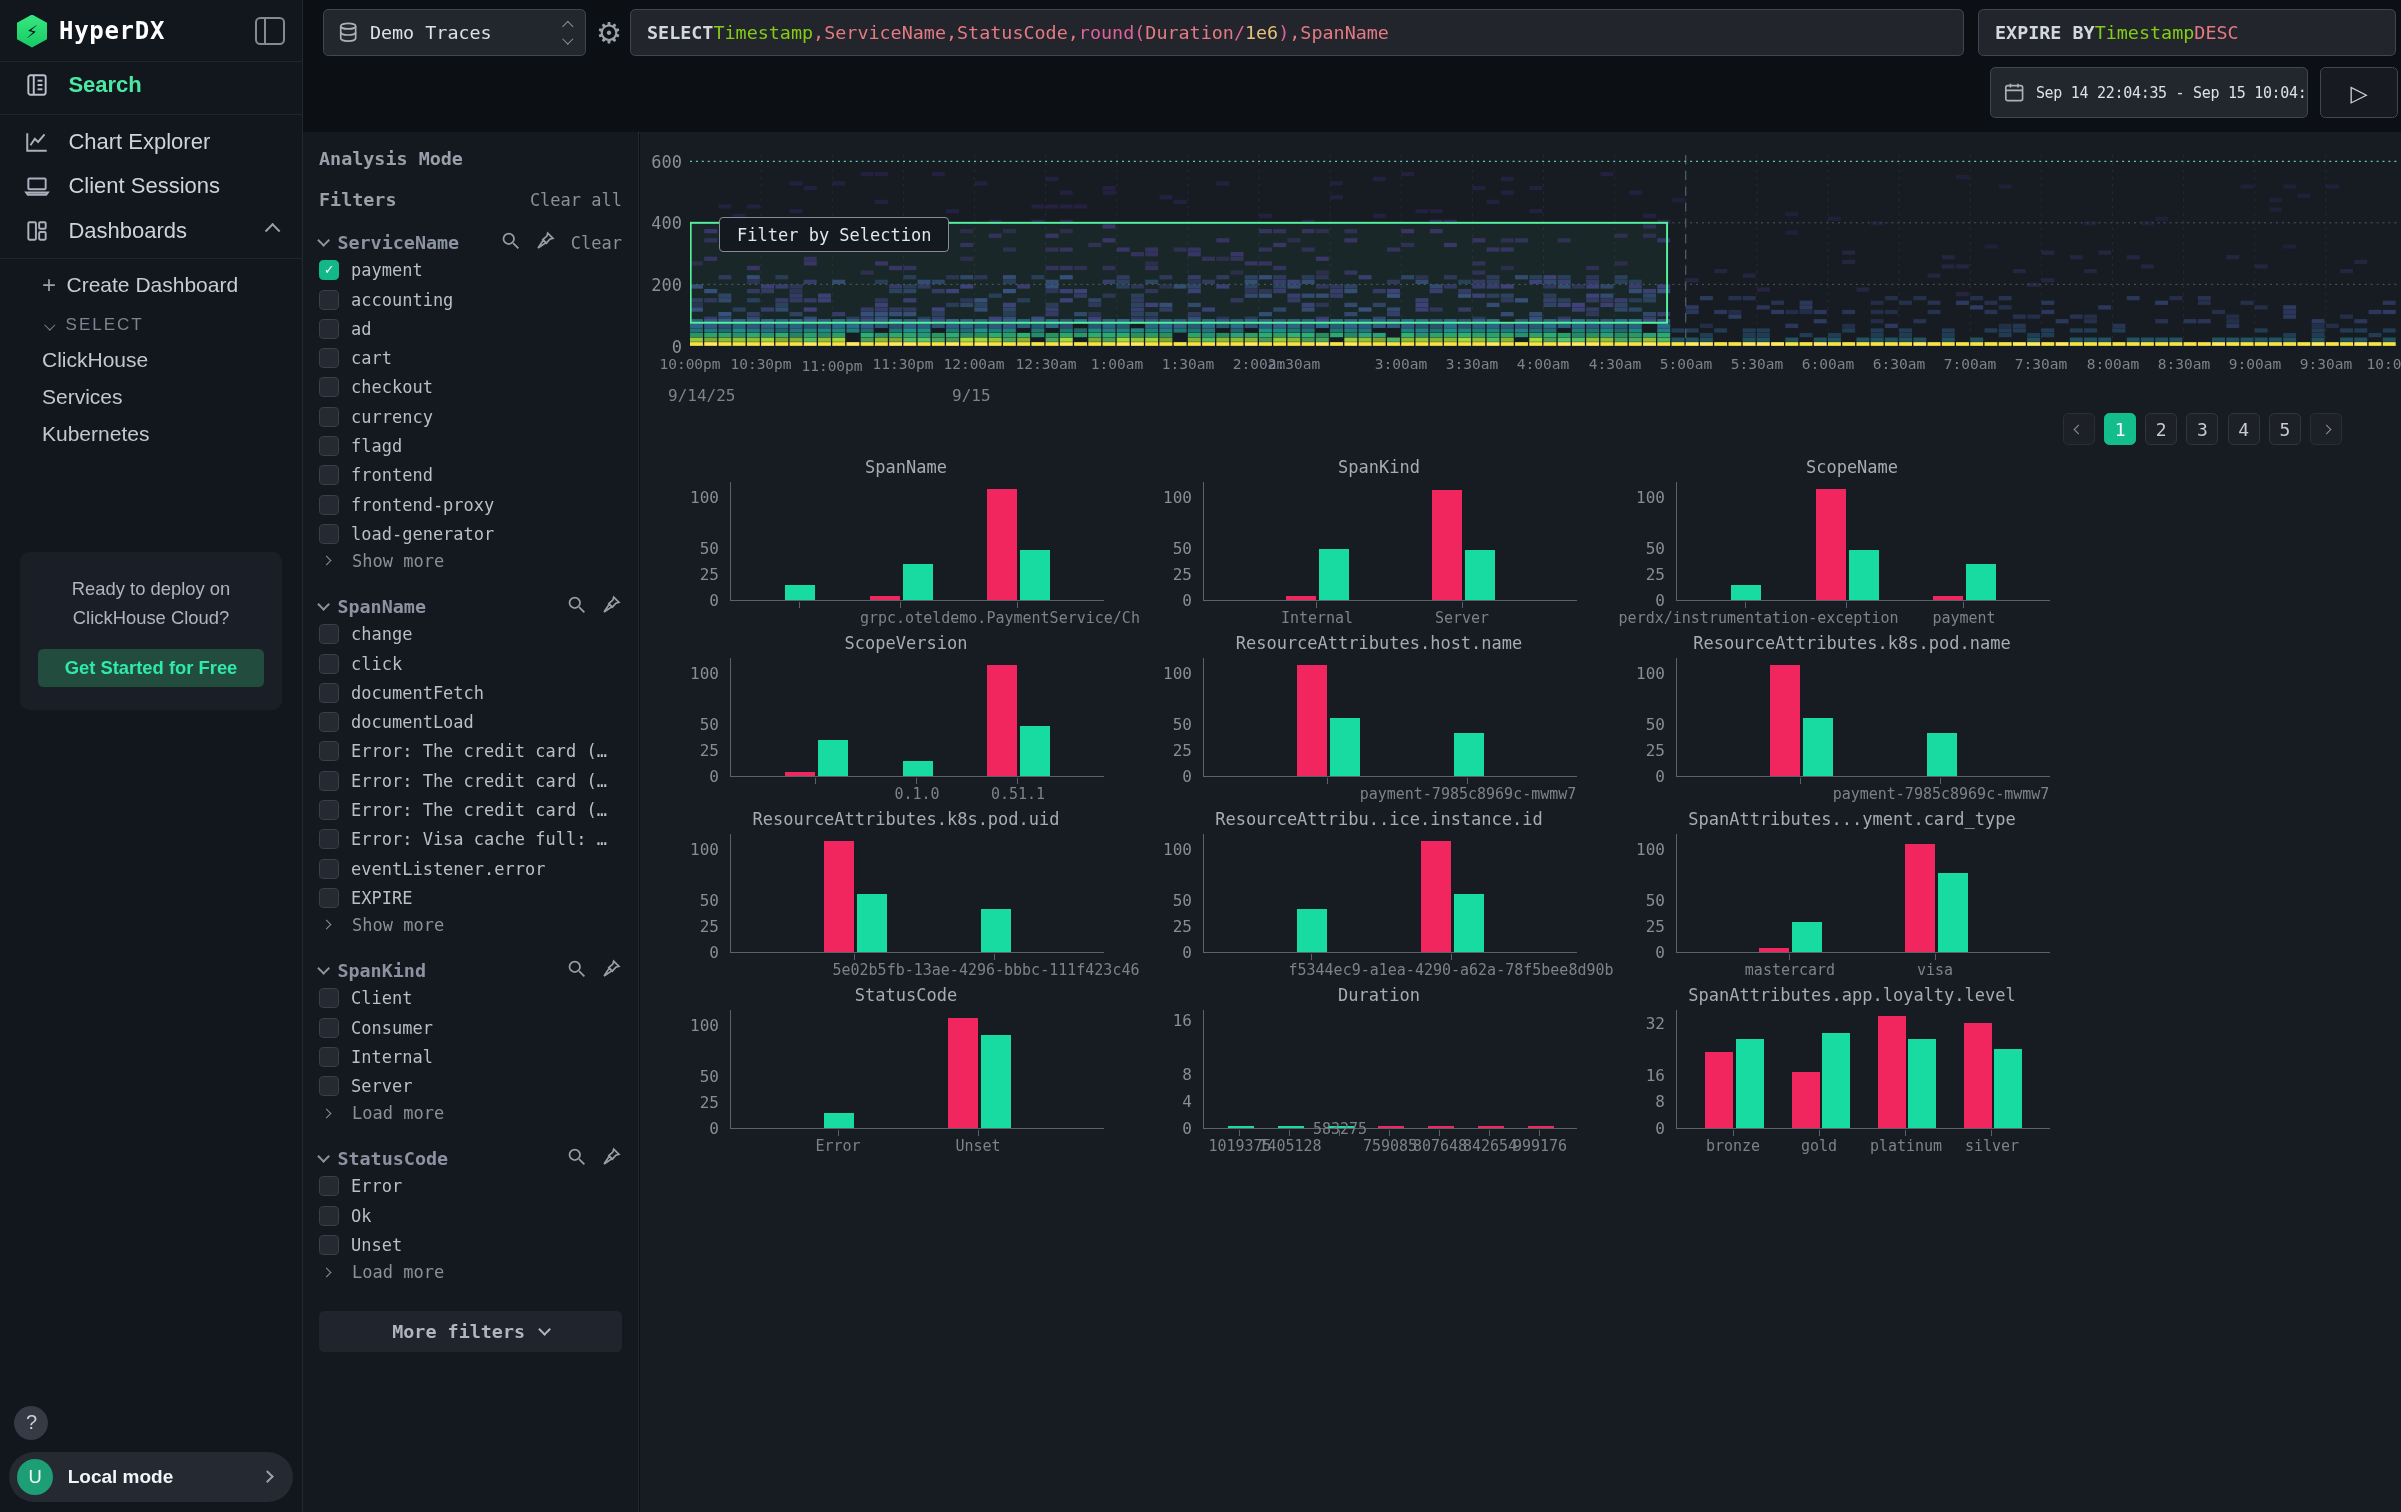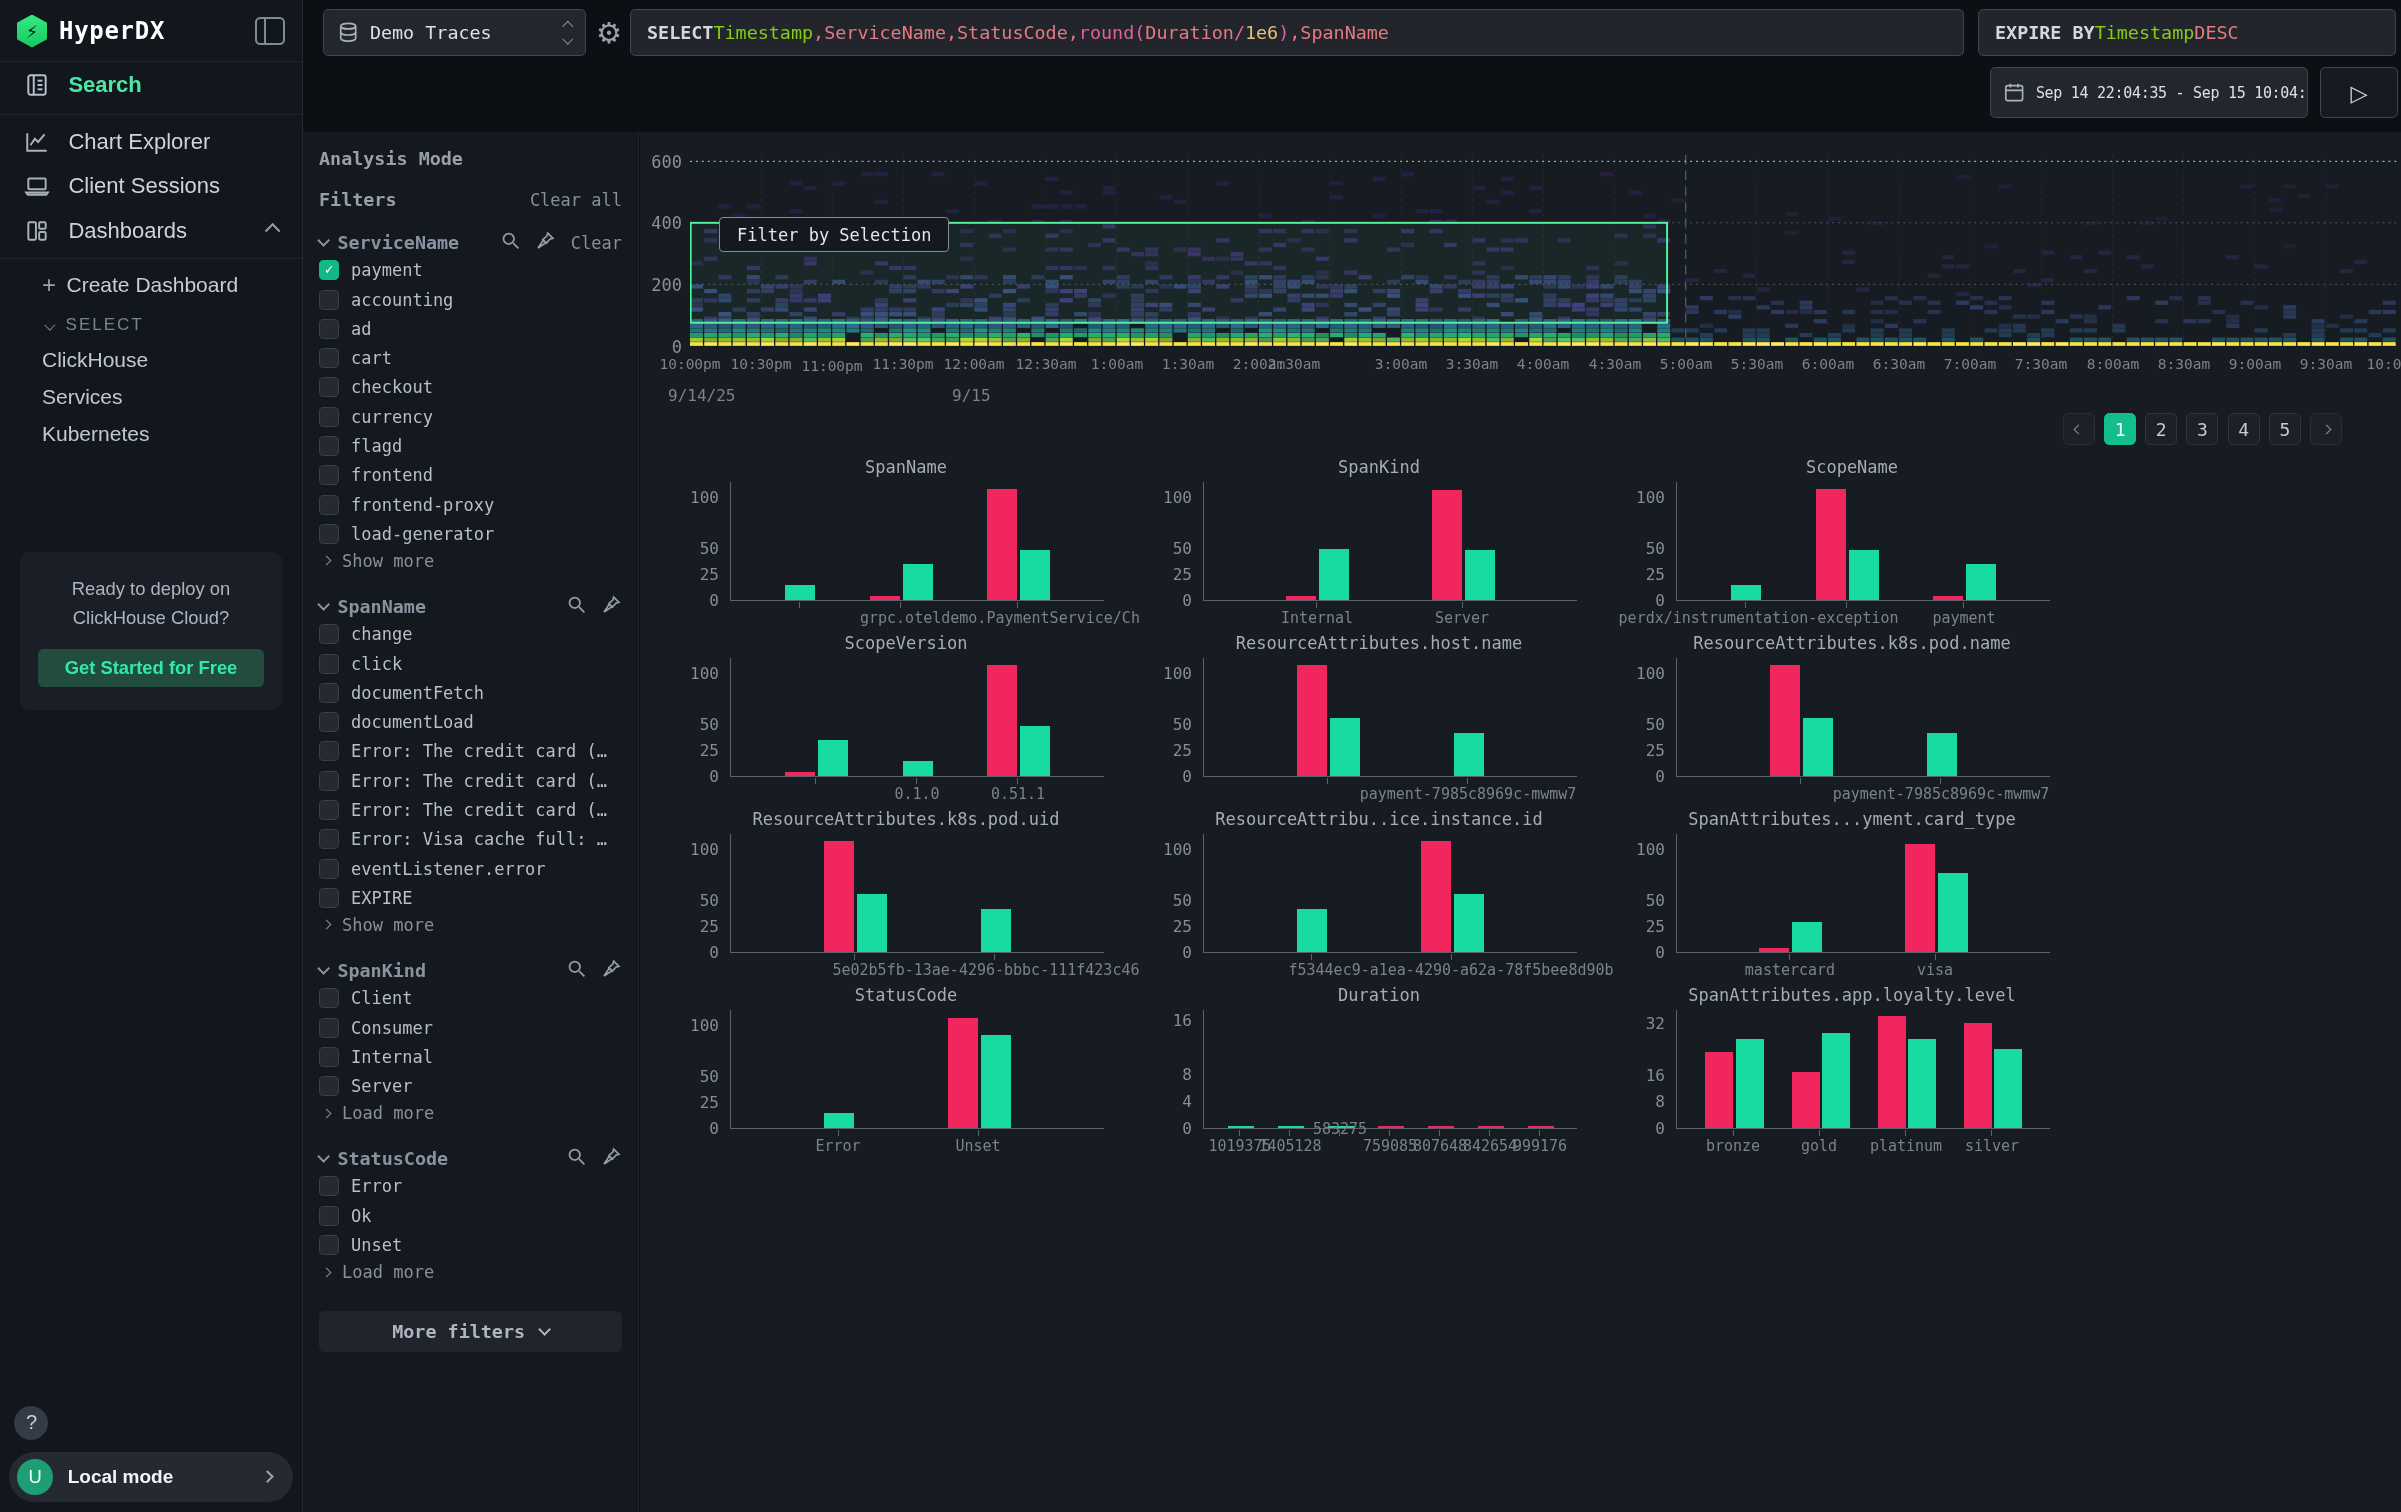--- a/index.html
+++ b/index.html
@@ -67,21 +67,21 @@
   .fgroup{margin-top:20px}
   .fghead{display:flex;align-items:center;gap:9.2px;color:#8b92a0;font-weight:bold;font-size:18.4px}
   .fghead .cvr{width:7.2px;height:7.2px;border-width:2px;margin-top:-4px;color:#8b92a0}
   .fgicons{margin-left:auto;display:flex;align-items:center;gap:14.5px}
   .fgicons svg{width:21px;height:21px;stroke:#969da8;fill:none;stroke-width:2}
   .fgclear{color:#8a909a;font-size:17px;font-weight:normal}
   .frow{display:flex;align-items:center;gap:12px;height:28px;margin-top:1.3px}
   .cb{flex:none;width:20px;height:20px;border-radius:4.6px;background:#252a32;border:1.3px solid #394049;box-sizing:border-box;color:#fff;font-size:14.5px;line-height:17px;text-align:center}
   .cb.on{background:#12b886;border-color:#12b886;font-weight:bold}
   .flabel{color:#b9bfc9;font-size:17px;white-space:nowrap;overflow:hidden}
-  .fmore{display:flex;align-items:center;gap:12px;color:#8a909a;font-size:17px;height:26px;padding-left:4px}
+  .fmore{display:flex;align-items:center;gap:22px;color:#8a909a;font-size:17px;height:26px;padding-left:4px}
   .fmore .cvr{width:6px;height:6px;border-width:1.6px}
   #more-filters{margin-top:26px;height:41px;background:#20242c;border-radius:5.3px;display:flex;align-items:center;justify-content:center;gap:14.5px;color:#b0b6c0;font-size:18.4px;font-weight:bold}
   #more-filters .cvr{width:7.2px;height:7.2px;border-width:2px;margin-top:-4px}
   
   #hm-plot{position:absolute;left:50px;top:23px;width:1707px;height:191px}
   .hm-ylab{position:absolute;width:42px;text-align:right;color:#8a8f98;font-size:17px}
   .hm-xlab{position:absolute;transform:translateX(-50%);color:#7d838d;font-size:14.5px;white-space:nowrap}
   .hm-date{position:absolute;color:#7d838d;font-size:16px;white-space:nowrap}
   #hm-btn{position:absolute;left:79px;top:85px;height:33px;padding:0 17px;border:1.3px solid #878d96;border-radius:4px;background:#14181f;color:#e3e6ea;font-size:17px;display:flex;align-items:center;z-index:5}
   #pagination{position:absolute;top:281px;right:60px;display:flex;gap:9.2px}

